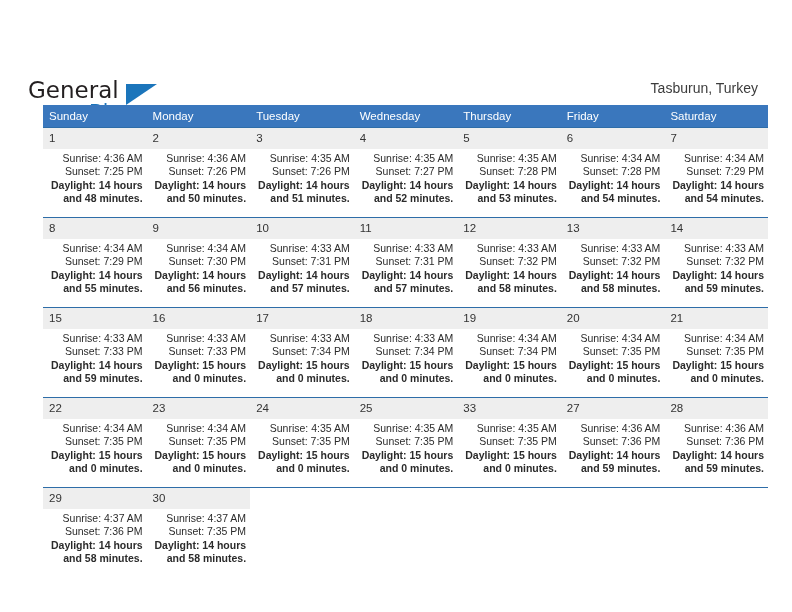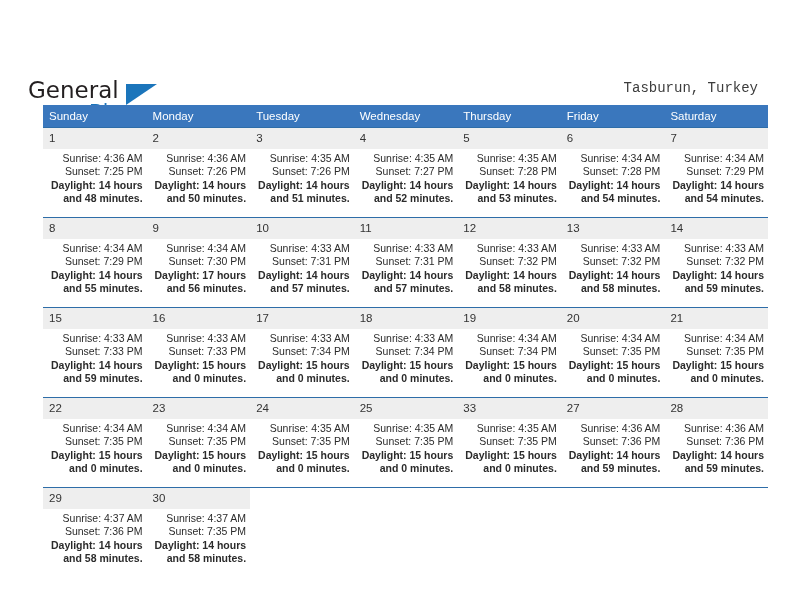--- a/index.html
+++ b/index.html
@@ -76,21 +76,21 @@
     font-size: 27px;
     color: #3c3c3c;
     font-family: "Liberation Sans", sans-serif;
     font-weight: 400;
     line-height: 34px;
     white-space: nowrap;
   }
   .location {
     font-size: 14px;
     color: #3c3c3c;
-    font-family: Liberation Mono, monospace;
+    font-family: Liberation Sans, sans-serif;
     line-height: 20px;
     margin-top: 5px;
     white-space: nowrap;
   }
 
   
   .calendar {
     position: absolute;
     left: 43px;
     top: 105px;
@@ -240,21 +240,21 @@
               <div>Sunrise: 4:34 AM</div>
               <div>Sunset: 7:29 PM</div>
               <div class="daylight">Daylight: 14 hours and 55 minutes.</div>
             </div>
           </td>
           <td>
             <div class="daynum">9</div>
             <div class="info">
               <div>Sunrise: 4:34 AM</div>
               <div>Sunset: 7:30 PM</div>
-              <div class="daylight">Daylight: 17 hours and 56 minutes.</div>
+              <div class="daylight">Daylight: 14 hours and 56 minutes.</div>
             </div>
           </td>
           <td>
             <div class="daynum">10</div>
             <div class="info">
               <div>Sunrise: 4:33 AM</div>
               <div>Sunset: 7:31 PM</div>
               <div class="daylight">Daylight: 14 hours and 57 minutes.</div>
             </div>
           </td>

